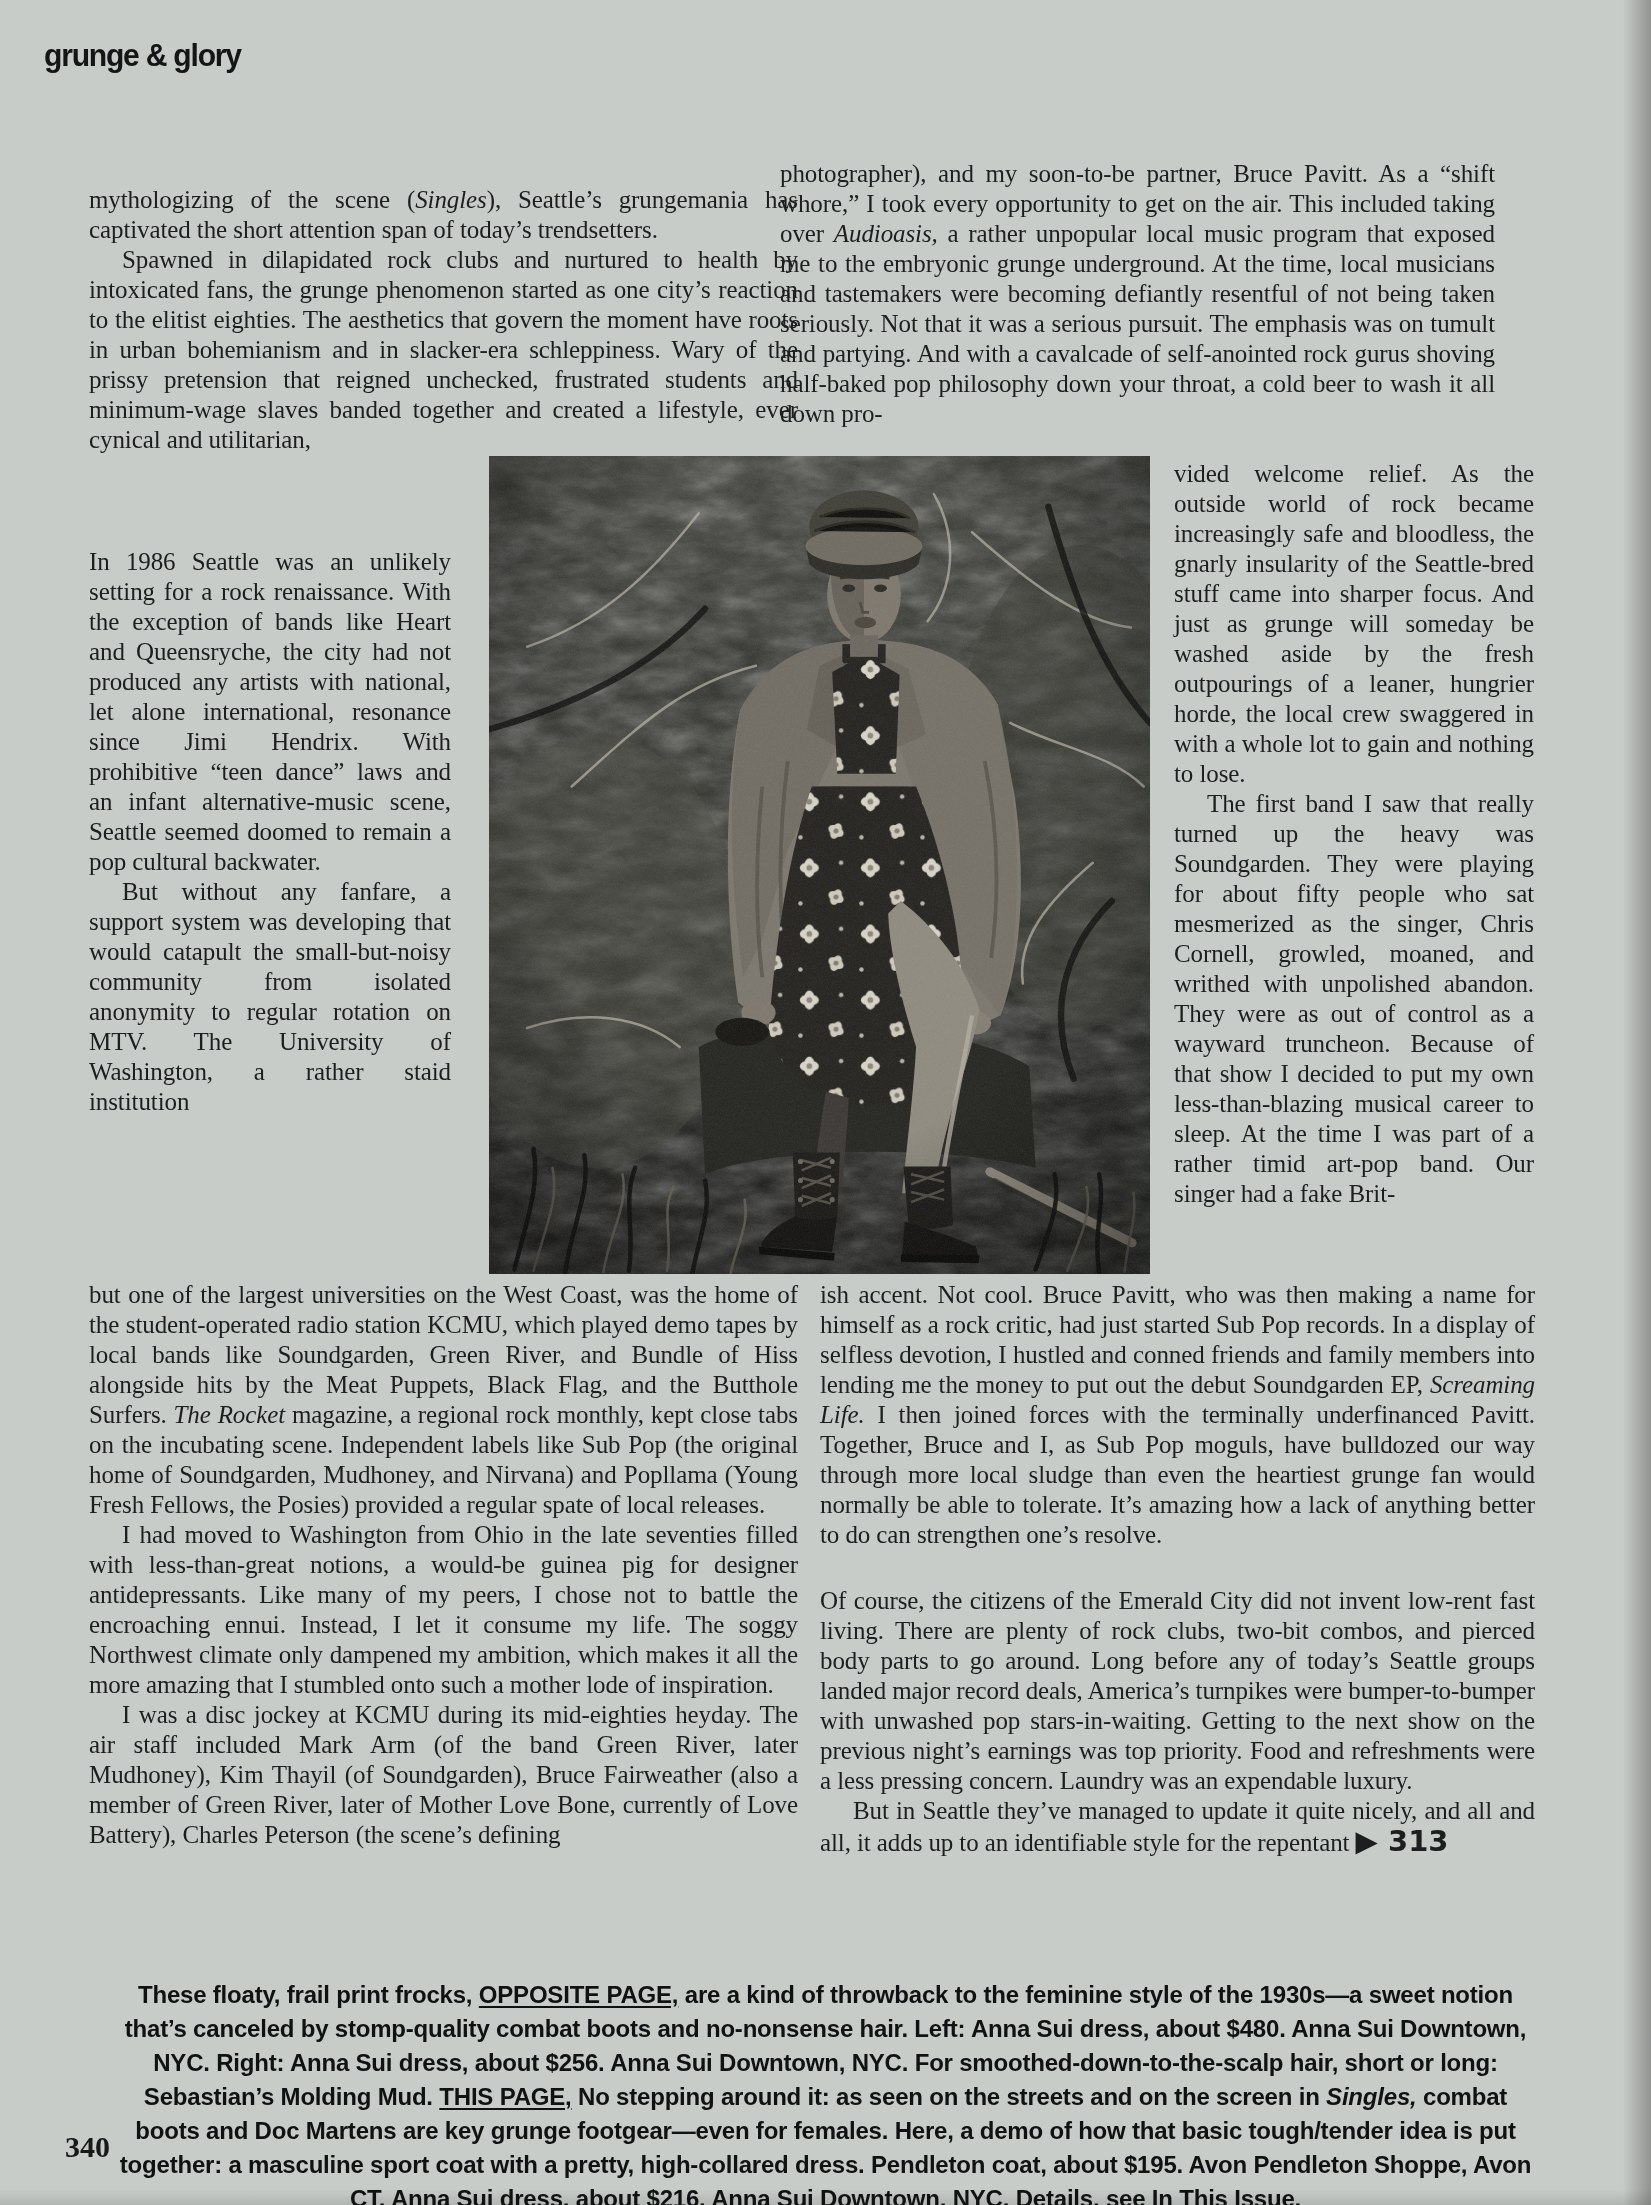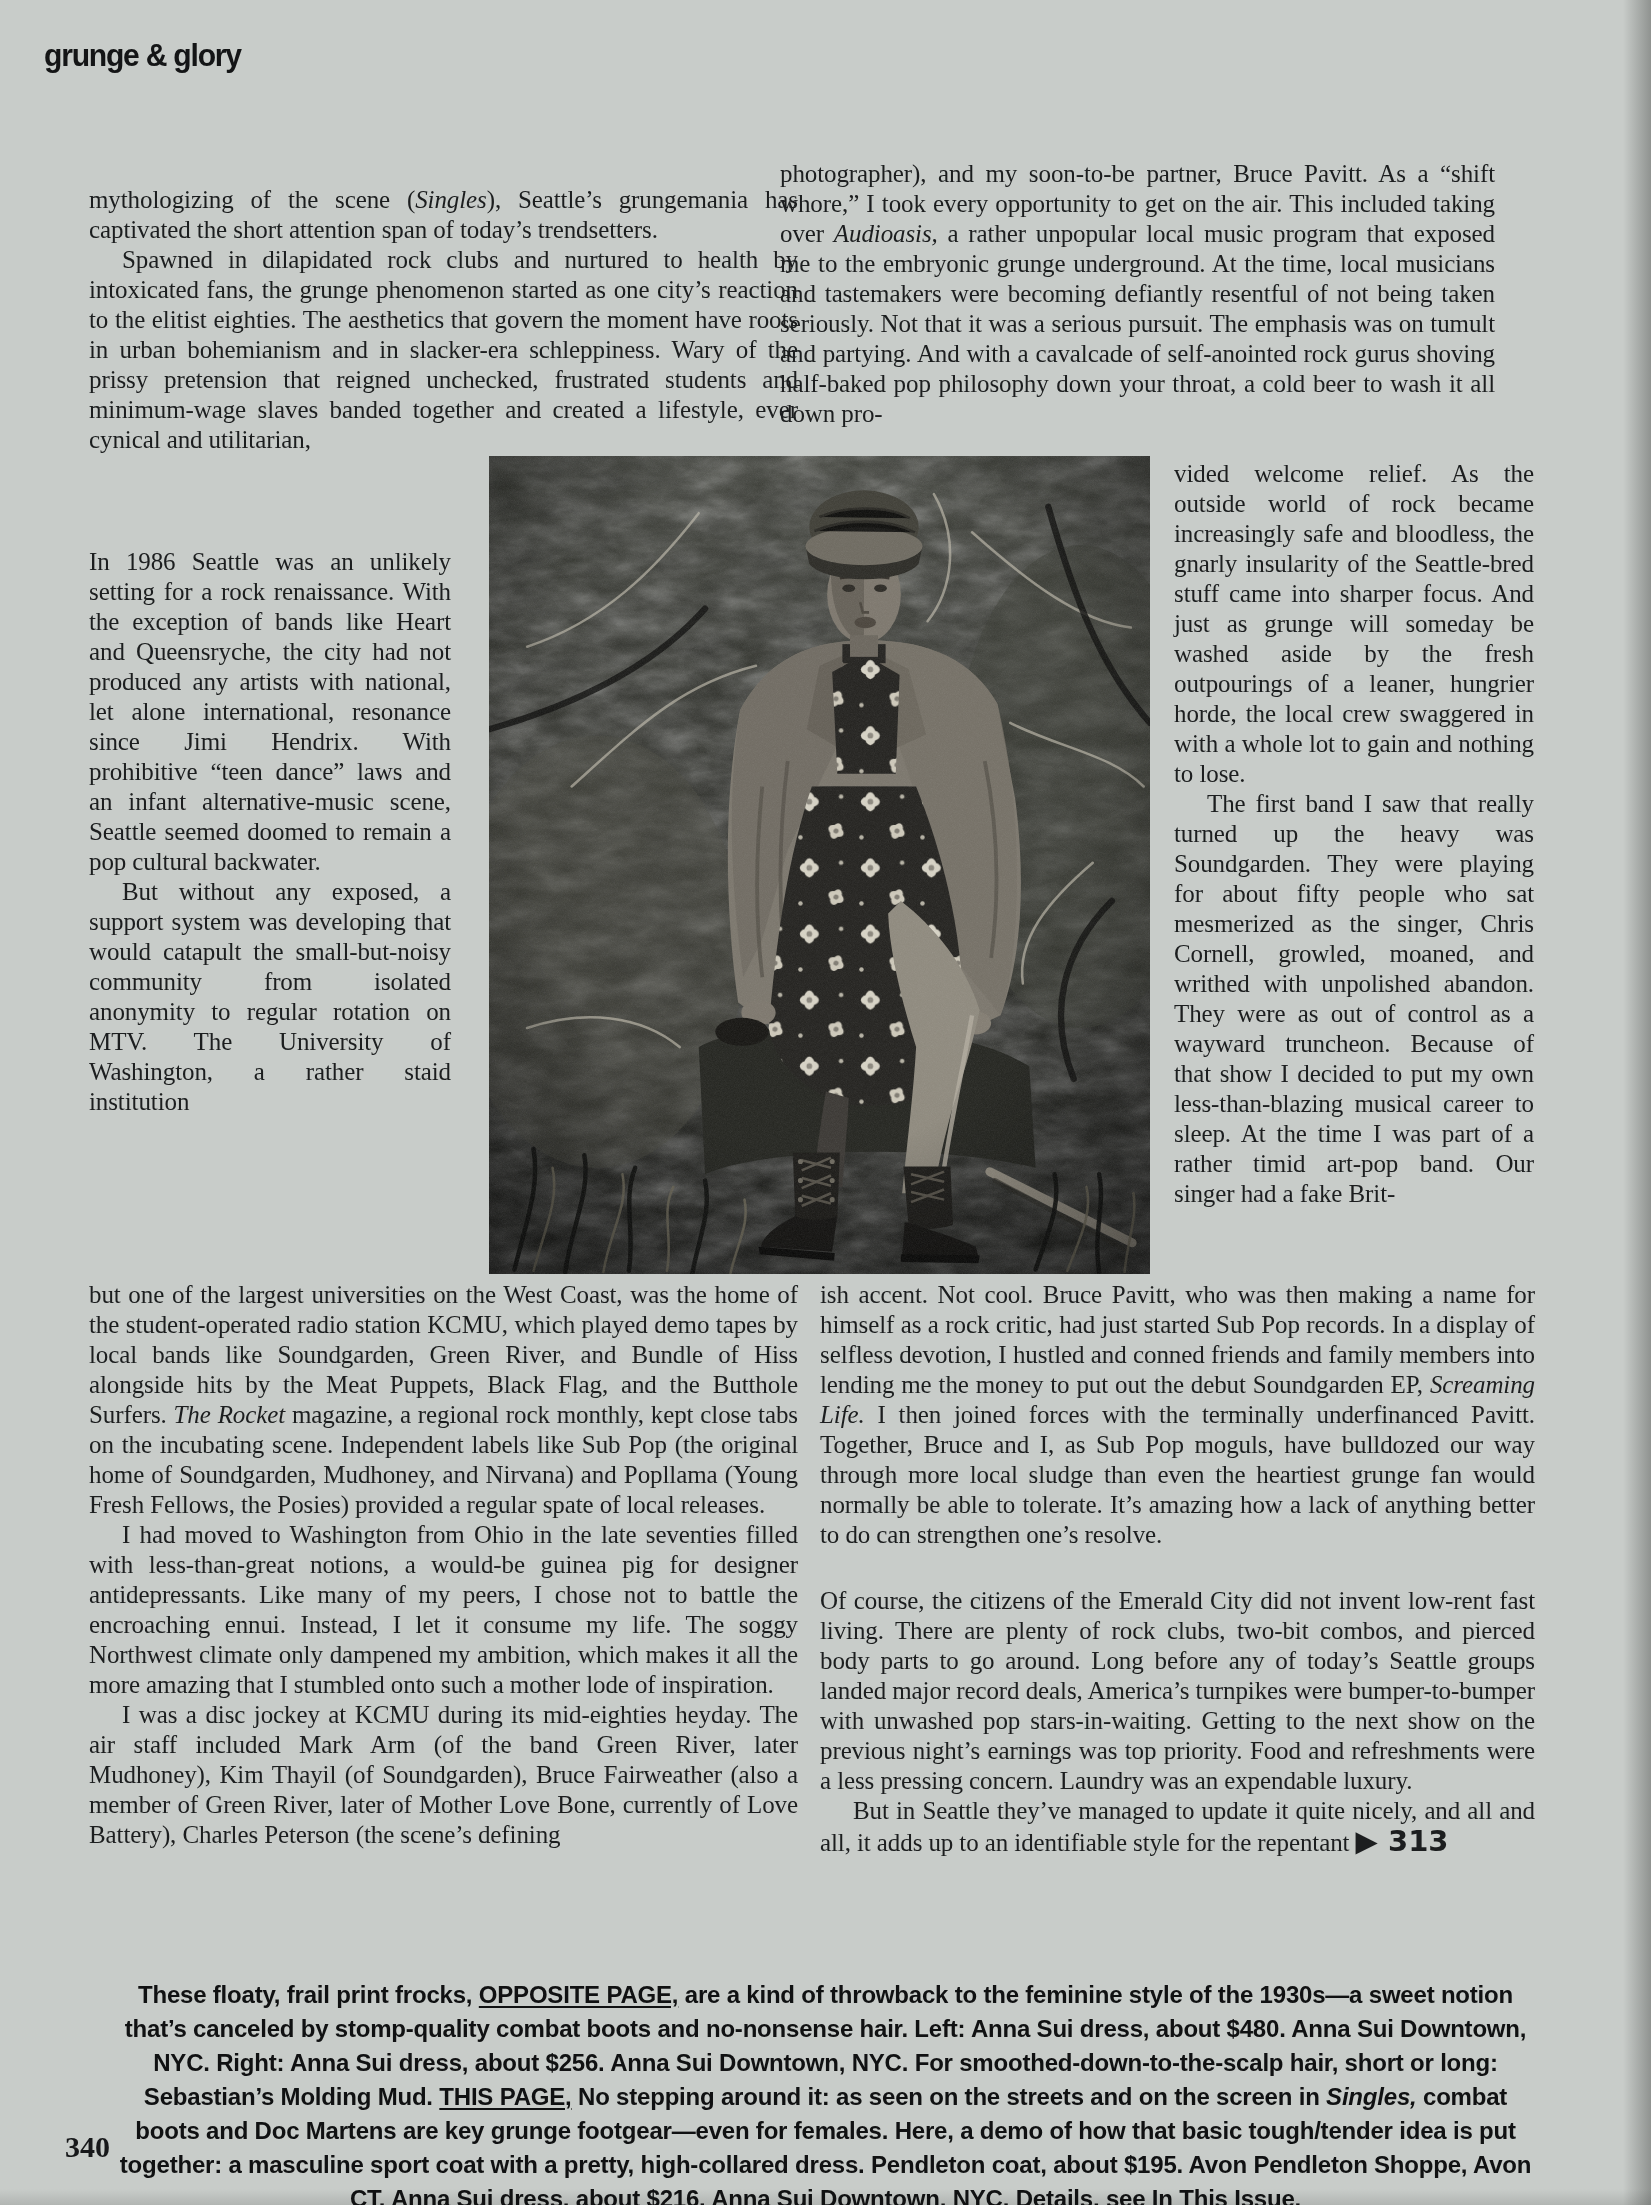--- a/index.html
+++ b/index.html
@@ -71,21 +71,21 @@
 <body>
 
 <div class="mag-title">grunge &amp; glory</div>
 
 <div id="block-left-top" class="body-text">
     <p><span>mythologizing of the scene (</span><span class="seg-i">Singles</span><span>), Seattle’s grungemania has captivated the short attention span of today’s trendsetters.</span></p>
     <p class="indent"><span>Spawned in dilapidated rock clubs and nurtured to health by intoxicated fans, the grunge phenomenon started as one city’s reaction to the elitist eighties. The aesthetics that govern the moment have roots in urban bohemianism and in slacker-era schleppiness. Wary of the prissy pretension that reigned unchecked, frustrated students and minimum-wage slaves banded together and created a lifestyle, ever cynical and utilitarian,</span></p>
   </div>
 <div id="block-left-mid" class="body-text">
     <p class="gap"><span>In 1986 Seattle was an unlikely setting for a rock renaissance. With the exception of bands like Heart and Queensryche, the city had not produced any artists with national, let alone international, resonance since Jimi Hendrix. With prohibitive “teen dance” laws and an infant alternative-music scene, Seattle seemed doomed to remain a pop cultural backwater.</span></p>
-    <p class="indent"><span>But without any exposed, a support system was developing that would catapult the small-but-noisy community from isolated anonymity to regular rotation on MTV. The University of Washington, a rather staid institution</span></p>
+    <p class="indent"><span>But without any fanfare, a support system was developing that would catapult the small-but-noisy community from isolated anonymity to regular rotation on MTV. The University of Washington, a rather staid institution</span></p>
   </div>
 <div id="block-left-bot" class="body-text">
     <p><span>but one of the largest universities on the West Coast, was the home of the student-operated radio station KCMU, which played demo tapes by local bands like Soundgarden, Green River, and Bundle of Hiss alongside hits by the Meat Puppets, Black Flag, and the Butthole Surfers. </span><span class="seg-i">The Rocket</span><span> magazine, a regional rock monthly, kept close tabs on the incubating scene. Independent labels like Sub Pop (the original home of Soundgarden, Mudhoney, and Nirvana) and Popllama (Young Fresh Fellows, the Posies) provided a regular spate of local releases.</span></p>
     <p class="indent"><span>I had moved to Washington from Ohio in the late seventies filled with less-than-great notions, a would-be guinea pig for designer antidepressants. Like many of my peers, I chose not to battle the encroaching ennui. Instead, I let it consume my life. The soggy Northwest climate only dampened my ambition, which makes it all the more amazing that I stumbled onto such a mother lode of inspiration.</span></p>
     <p class="indent"><span>I was a disc jockey at KCMU during its mid-eighties heyday. The air staff included Mark Arm (of the band Green River, later Mudhoney), Kim Thayil (of Soundgarden), Bruce Fairweather (also a member of Green River, later of Mother Love Bone, currently of Love Battery), Charles Peterson (the scene’s defining</span></p>
   </div>
 <div id="block-right-top" class="body-text">
     <p><span>photographer), and my soon-to-be partner, Bruce Pavitt. As a “shift whore,” I took every opportunity to get on the air. This included taking over </span><span class="seg-i">Audioasis,</span><span> a rather unpopular local music program that exposed me to the embryonic grunge underground. At the time, local musicians and tastemakers were becoming defiantly resentful of not being taken seriously. Not that it was a serious pursuit. The emphasis was on tumult and partying. And with a cavalcade of self-anointed rock gurus shoving half-baked pop philosophy down your throat, a cold beer to wash it all down pro-</span></p>
   </div>
 <div id="block-right-mid" class="body-text">

